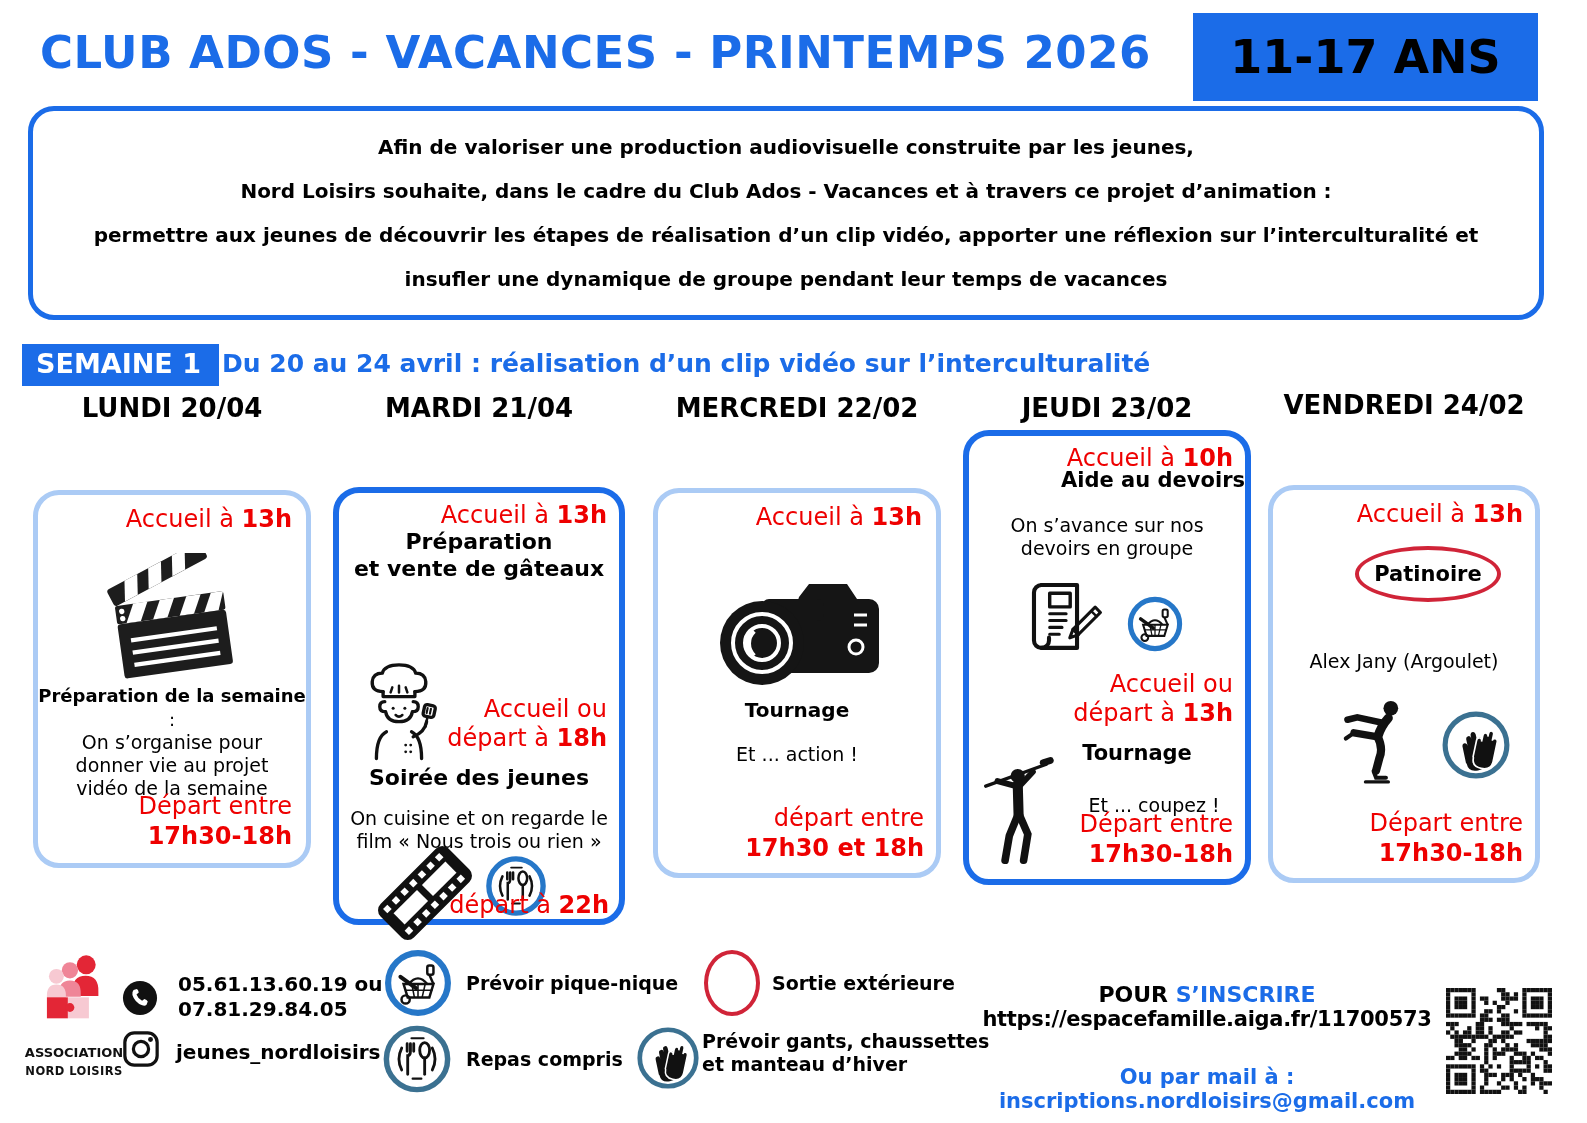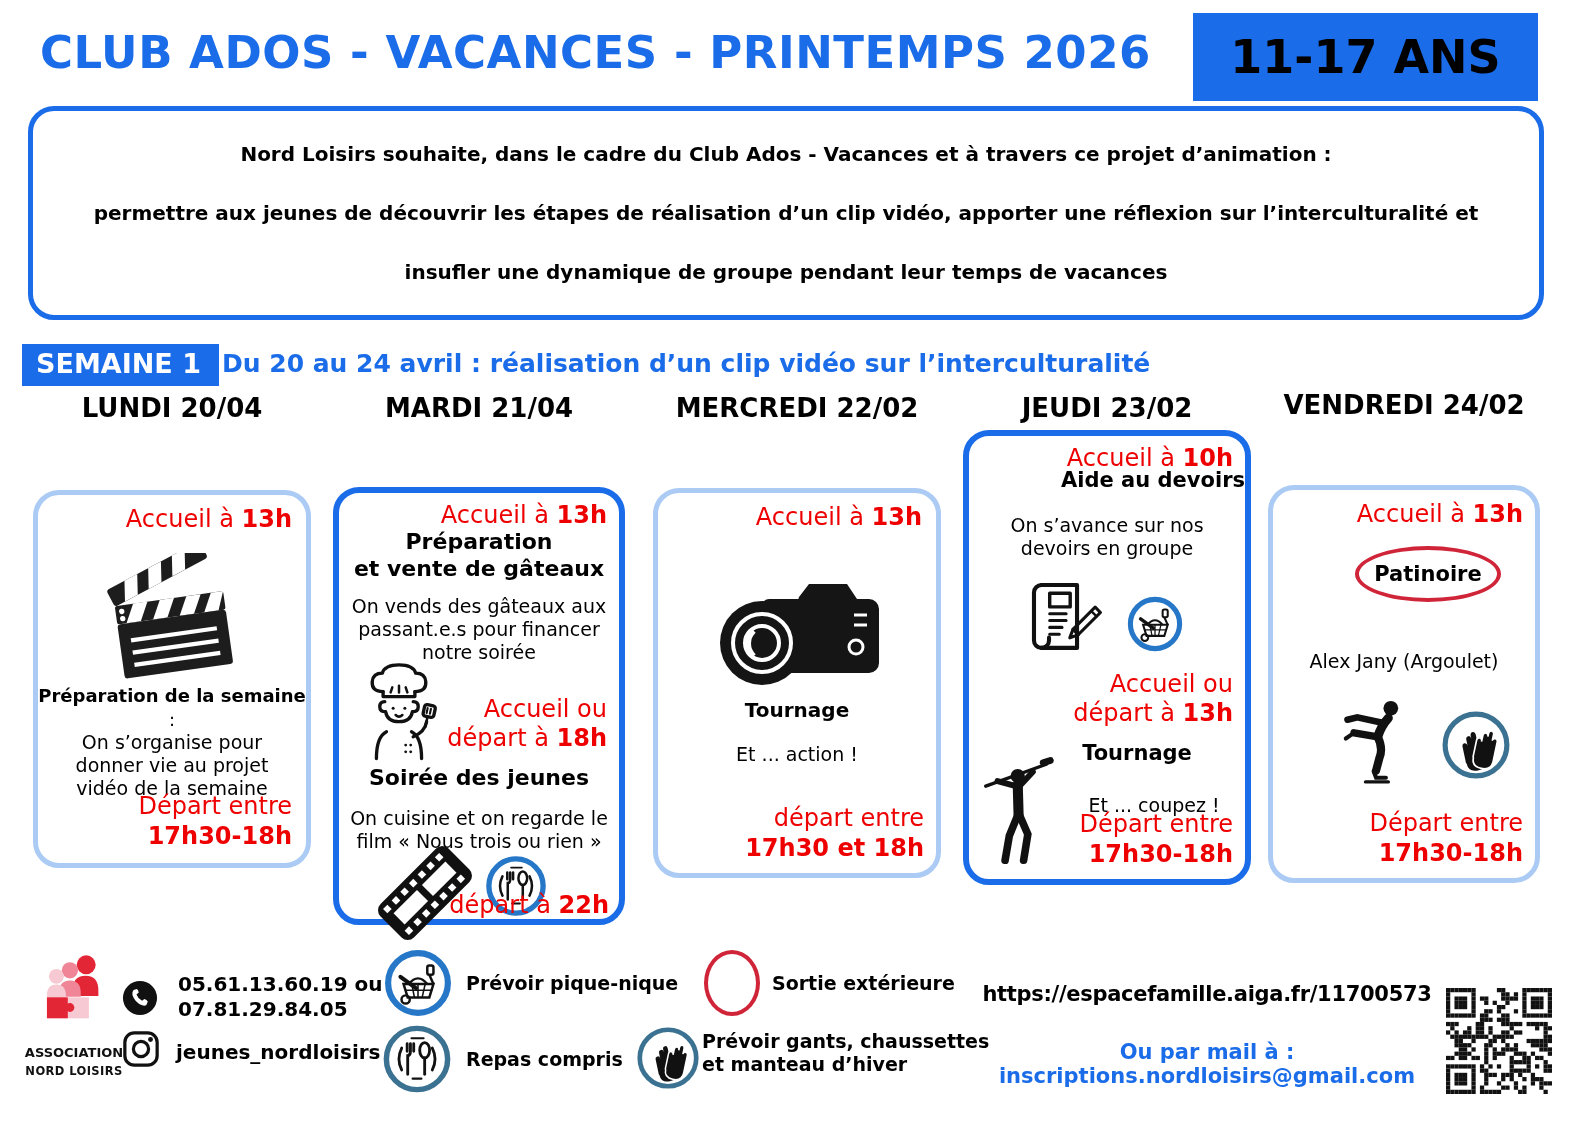--- a/index.html
+++ b/index.html
@@ -50,20 +50,21 @@
 </style>
 </head>
 <body>
 
 <div class="page">
 
   <h1 class="abs main-title">CLUB ADOS - VACANCES - PRINTEMPS 2026</h1>
   <div class="abs age-badge">11-17 ANS</div>
 
   <div class="abs intro-box">
+    <div>Afin de valoriser une production audiovisuelle construite par les jeunes,</div>
     <div>Nord Loisirs souhaite, dans le cadre du Club Ados - Vacances et à travers ce projet d’animation :</div>
     <div>permettre aux jeunes de découvrir les étapes de réalisation d’un clip vidéo, apporter une réflexion sur l’interculturalité et</div>
     <div>insufler une dynamique de groupe pendant leur temps de vacances</div>
   </div>
 
   <div class="abs week-badge">SEMAINE 1</div>
   <div class="abs week-subtitle">Du 20 au 24 avril : réalisation d’un clip vidéo sur l’interculturalité</div>
 
   <div class="abs day-header" style="left:33px;width:278px;">LUNDI 20/04</div>
   <div class="abs day-header" style="left:333px;width:292px;">MARDI 21/04</div>
@@ -112,21 +113,20 @@
     </div>
   </div>
 
   <div class="abs card dark" style="left:333px;top:487px;width:292px;height:438px;">
     <div class="abs red fs20 tr" style="top:8px;right:12px;">
       <span>Accueil à </span><b>13h</b>
     </div>
     <div class="abs card-title tc lh12" style="left:0;right:0;top:36px;font-size:22px;">
       <span>Préparation</span><br><span>et vente de gâteaux</span>
     </div>
-    <div class="abs tc lh12" style="left:12px;right:12px;top:102px;font-size:19px;">On vends des gâteaux aux passant.e.s pour financer notre soirée</div>
     <div class="abs" style="left:14px;top:170px;">
       <svg viewBox="0 0 110 118" width="92" height="99">
         <g fill="none" stroke="#111" stroke-width="4" stroke-linecap="round" stroke-linejoin="round">
           <path d="M36 34 q-14 0 -13 -12 q1 -10 12 -10 q3 -10 20 -10 q17 0 20 10 q11 0 12 10 q1 12 -13 12"></path>
           <path d="M36 34 v6 h38 v-6"></path>
           <path d="M47 29 l-2 6 M55 27 v8 M63 29 l2 6" stroke-width="3"></path>
           <path d="M38 46 q-6 0 -6 6 q0 6 7 6 q2 12 16 12 q14 0 16 -12 q7 0 7 -6 q0 -6 -6 -6"></path>
           <circle cx="48" cy="54" r="1.8" fill="#111" stroke="none"></circle>
           <circle cx="62" cy="54" r="1.8" fill="#111" stroke="none"></circle>
           <path d="M51 62 q4 4 8 0" stroke-width="3"></path>
@@ -400,20 +400,23 @@
         <path transform="translate(11 -2) rotate(12 34 40)" stroke="#fff" stroke-width="1.6" d="M22 50 v-16 q0 -3 2.6 -3 q2.4 0 2.4 3 v-6 q0 -3 2.6 -3 q2.4 0 2.4 3 v-3 q0 -3 2.6 -3 q2.4 0 2.4 3 v6 q0 -2.5 2.5 -2.5 q2.5 0 2.5 3 v19 q0 9 -10 9 q-9.5 0 -9.5 -8.5 z"></path>
       </g>
     </svg>
   </div>
   <div class="abs footer-label lh12" style="left:702px;top:1030px;font-size:19px;">
     <div>Prévoir gants, chaussettes</div>
     <div>et manteau d’hiver</div>
   </div>
 
   <div class="abs signup" style="left:972px;top:982px;">
+    <div class="l1">
+      <span>POUR </span><span class="blue">S’INSCRIRE</span>
+    </div>
     <div class="url">https://espacefamille.aiga.fr/11700573</div>
     <div class="mail-label">Ou par mail à :</div>
     <div class="email">inscriptions.nordloisirs@gmail.com</div>
   </div>
 
   <div class="abs" style="left:1446px;top:988px;">
     <svg id="qr-svg" viewBox="0 0 100 100" width="106" height="106" fill="#111">
         <rect x="0" y="0" width="4" height="4"></rect>
         <rect x="4" y="0" width="4" height="4"></rect>
         <rect x="8" y="0" width="4" height="4"></rect>

